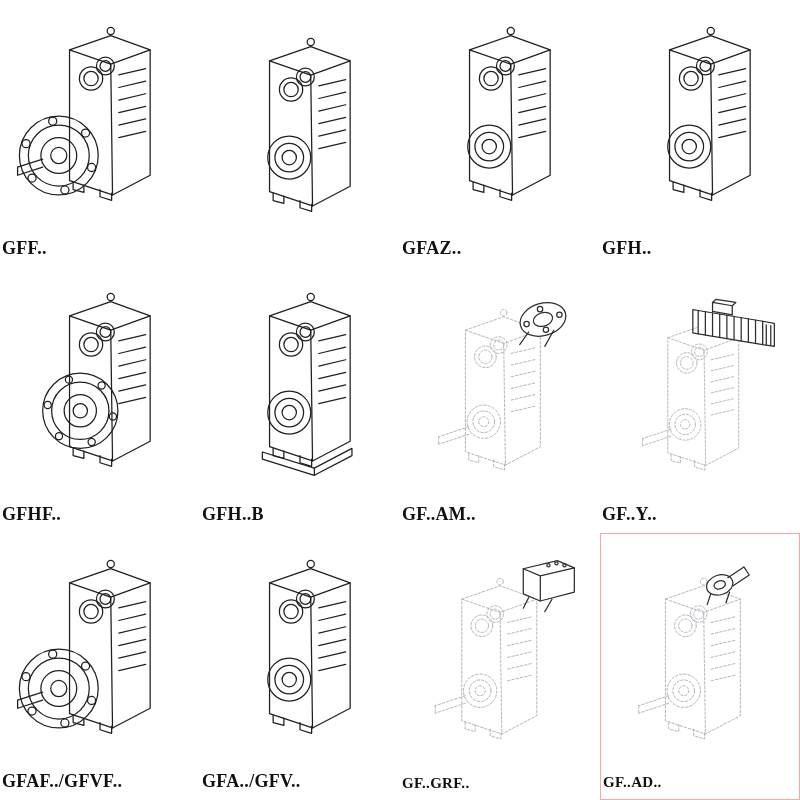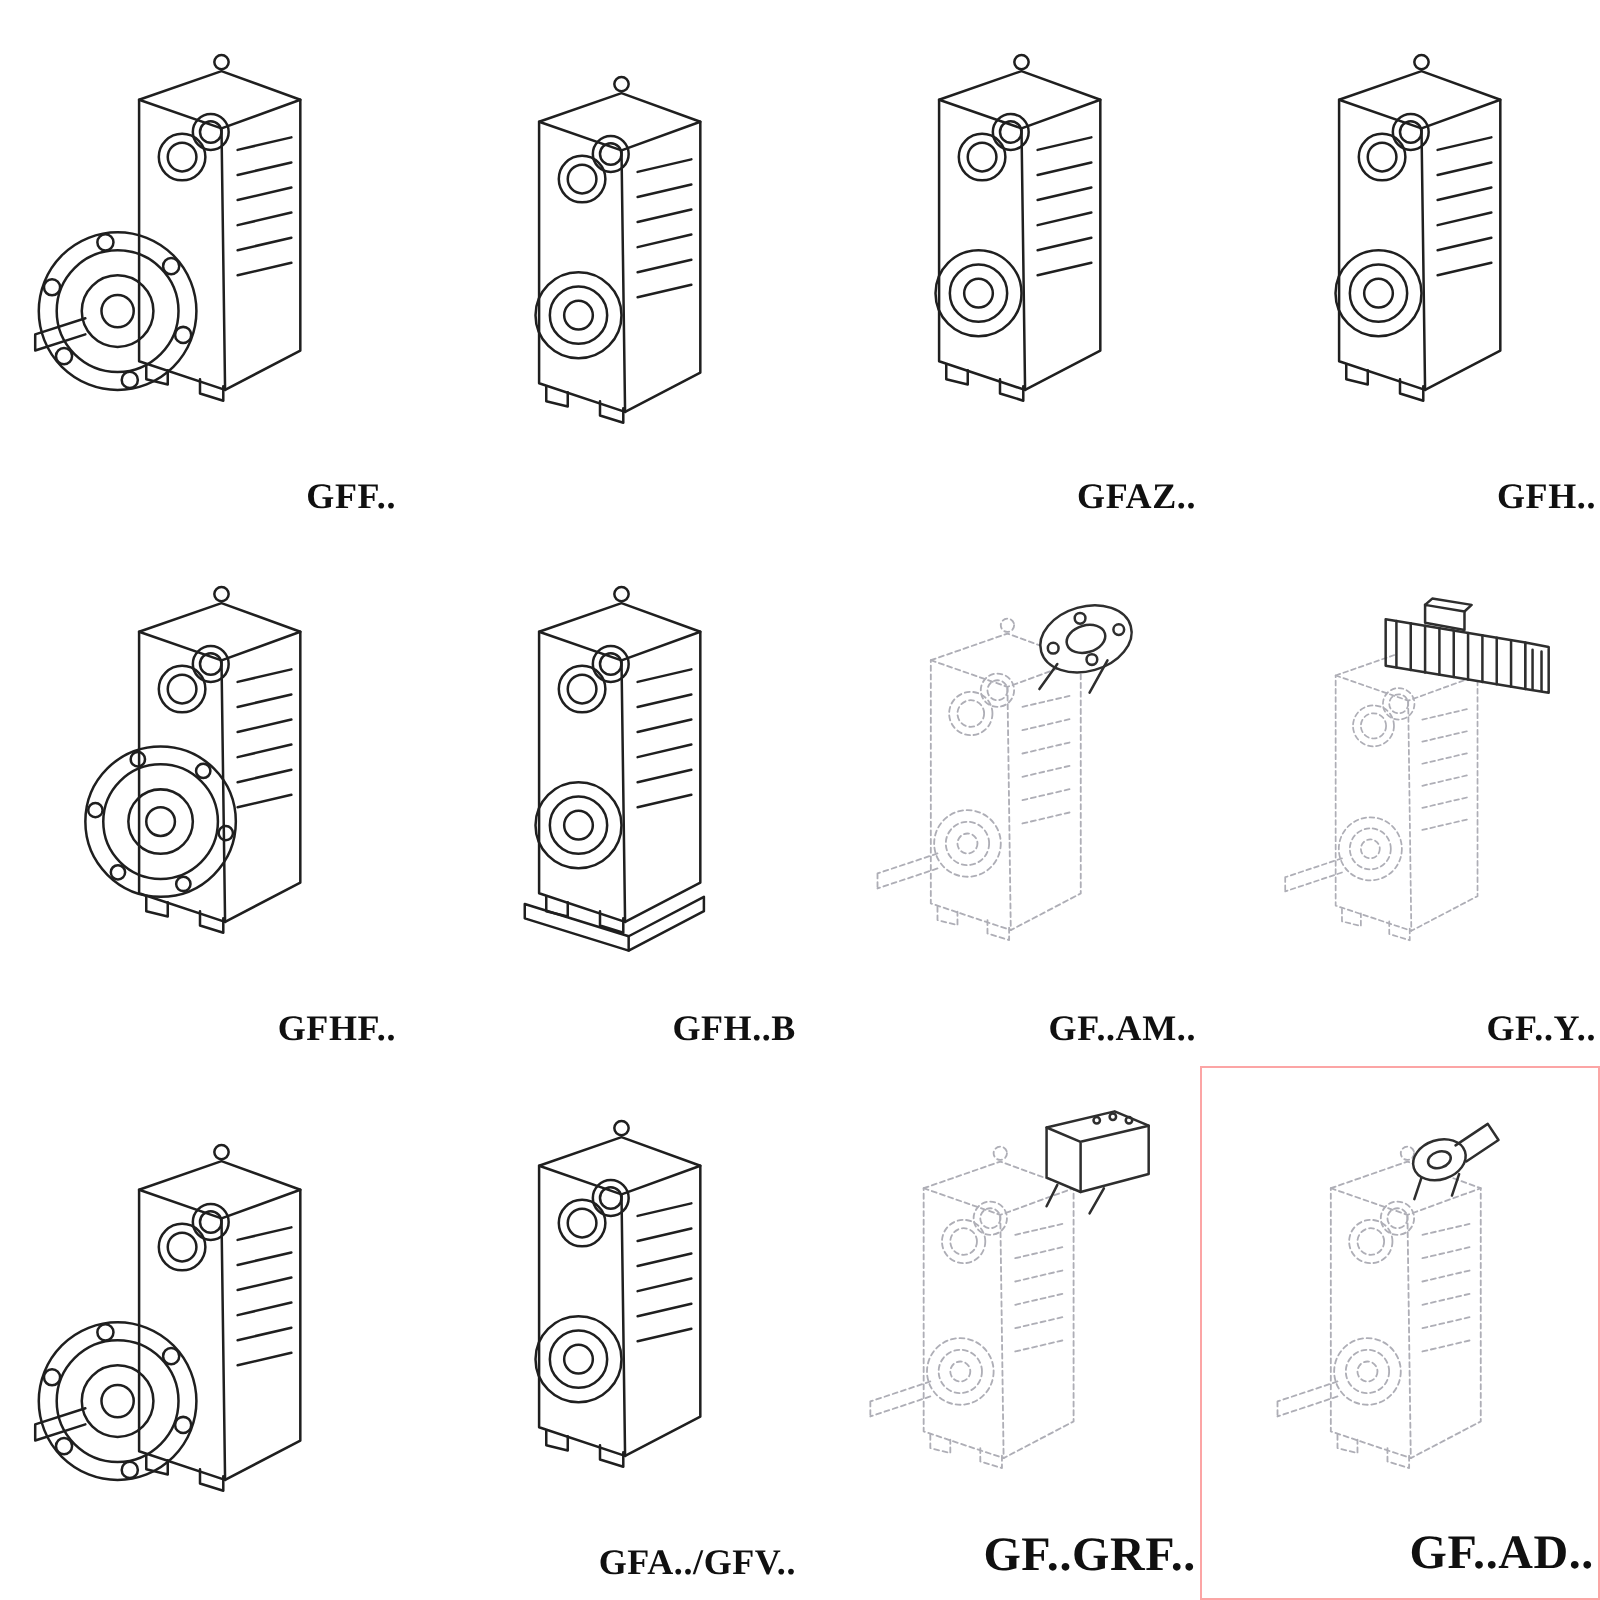--- a/index.html
+++ b/index.html
@@ -3,31 +3,31 @@
 <meta charset="utf-8">
 <style>
   *{box-sizing:border-box;margin:0;padding:0}
   html,body{width:800px;height:800px;background:#fff;overflow:hidden}
   .catalog{
     display:grid;width:800px;height:800px;background:#fff;
     grid-template-columns:repeat(4,1fr);
     grid-template-rows:repeat(3,1fr);
   }
   .cell{
-    display:flex;flex-direction:column;align-items:flex-end;justify-content:flex-end;
+    display:flex;flex-direction:column;align-items:flex-start;justify-content:flex-end;
     padding:16px 2px 8px;
   }
   .drawing{flex:1;width:100%;display:flex;align-items:center;justify-content:center}
   .drawing svg{width:186px;height:206px}
   .label{
     font-family:"Liberation Serif","DejaVu Serif",serif;
     font-weight:700;font-size:18px;color:#101010;letter-spacing:.3px;white-space:nowrap;
     padding-top:2px;
   }
-  .cell:nth-child(11) .label,.cell:nth-child(12) .label{font-size:24px}
+  .cell:nth-child(11) .label,.cell:nth-child(12) .label{font-size:15px}
   .cell:nth-child(12){border:1px solid #fca5a5}
   .body-solid{stroke:var(--line,#1f1f1f);fill:none;stroke-width:1.4;stroke-linecap:round;stroke-linejoin:round}
   .body-phantom{stroke:var(--phantom,#aeaeb6);fill:none;stroke-width:1.1;stroke-dasharray:3 2.2;stroke-linecap:round;stroke-linejoin:round}
   .attach{stroke:var(--attach,#2e2e2e);fill:none;stroke-width:1.4;stroke-linejoin:round;stroke-linecap:round}
   .attach .wf{fill:#fff}
 </style>
 </head>
 <body>
 
 <div id="catalog" class="catalog">
@@ -333,20 +333,21 @@
             <circle cx="90.6" cy="161.3" r="4.5"></circle>
             <circle cx="60.8" cy="186.4" r="4.5"></circle>
             <circle cx="24.1" cy="173.1" r="4.5"></circle>
             <circle cx="17.4" cy="134.7" r="4.5"></circle>
             <circle cx="47.2" cy="109.6" r="4.5"></circle>
             <circle cx="83.9" cy="122.9" r="4.5"></circle>
             <path d="M36,152 L8,161 M36,161 L8,170 M8,161 L8,170"></path>
           </g>
         </svg>
       </div>
+    <figcaption class="label">GFAF../GFVF..</figcaption>
   </figure>
 
   <figure class="cell">
     <div class="drawing">
         <svg viewBox="0 0 200 230" xmlns="http://www.w3.org/2000/svg">
           <g class="body-solid">
             <path d="M66,30 L112,14 L156,30 L156,170 L114,192 L66,176 Z"></path>
             <path d="M66,30 L112,46 L156,30"></path>
             <path d="M112,46 L114,192"></path>
             <circle cx="112" cy="9" r="4"></circle>

